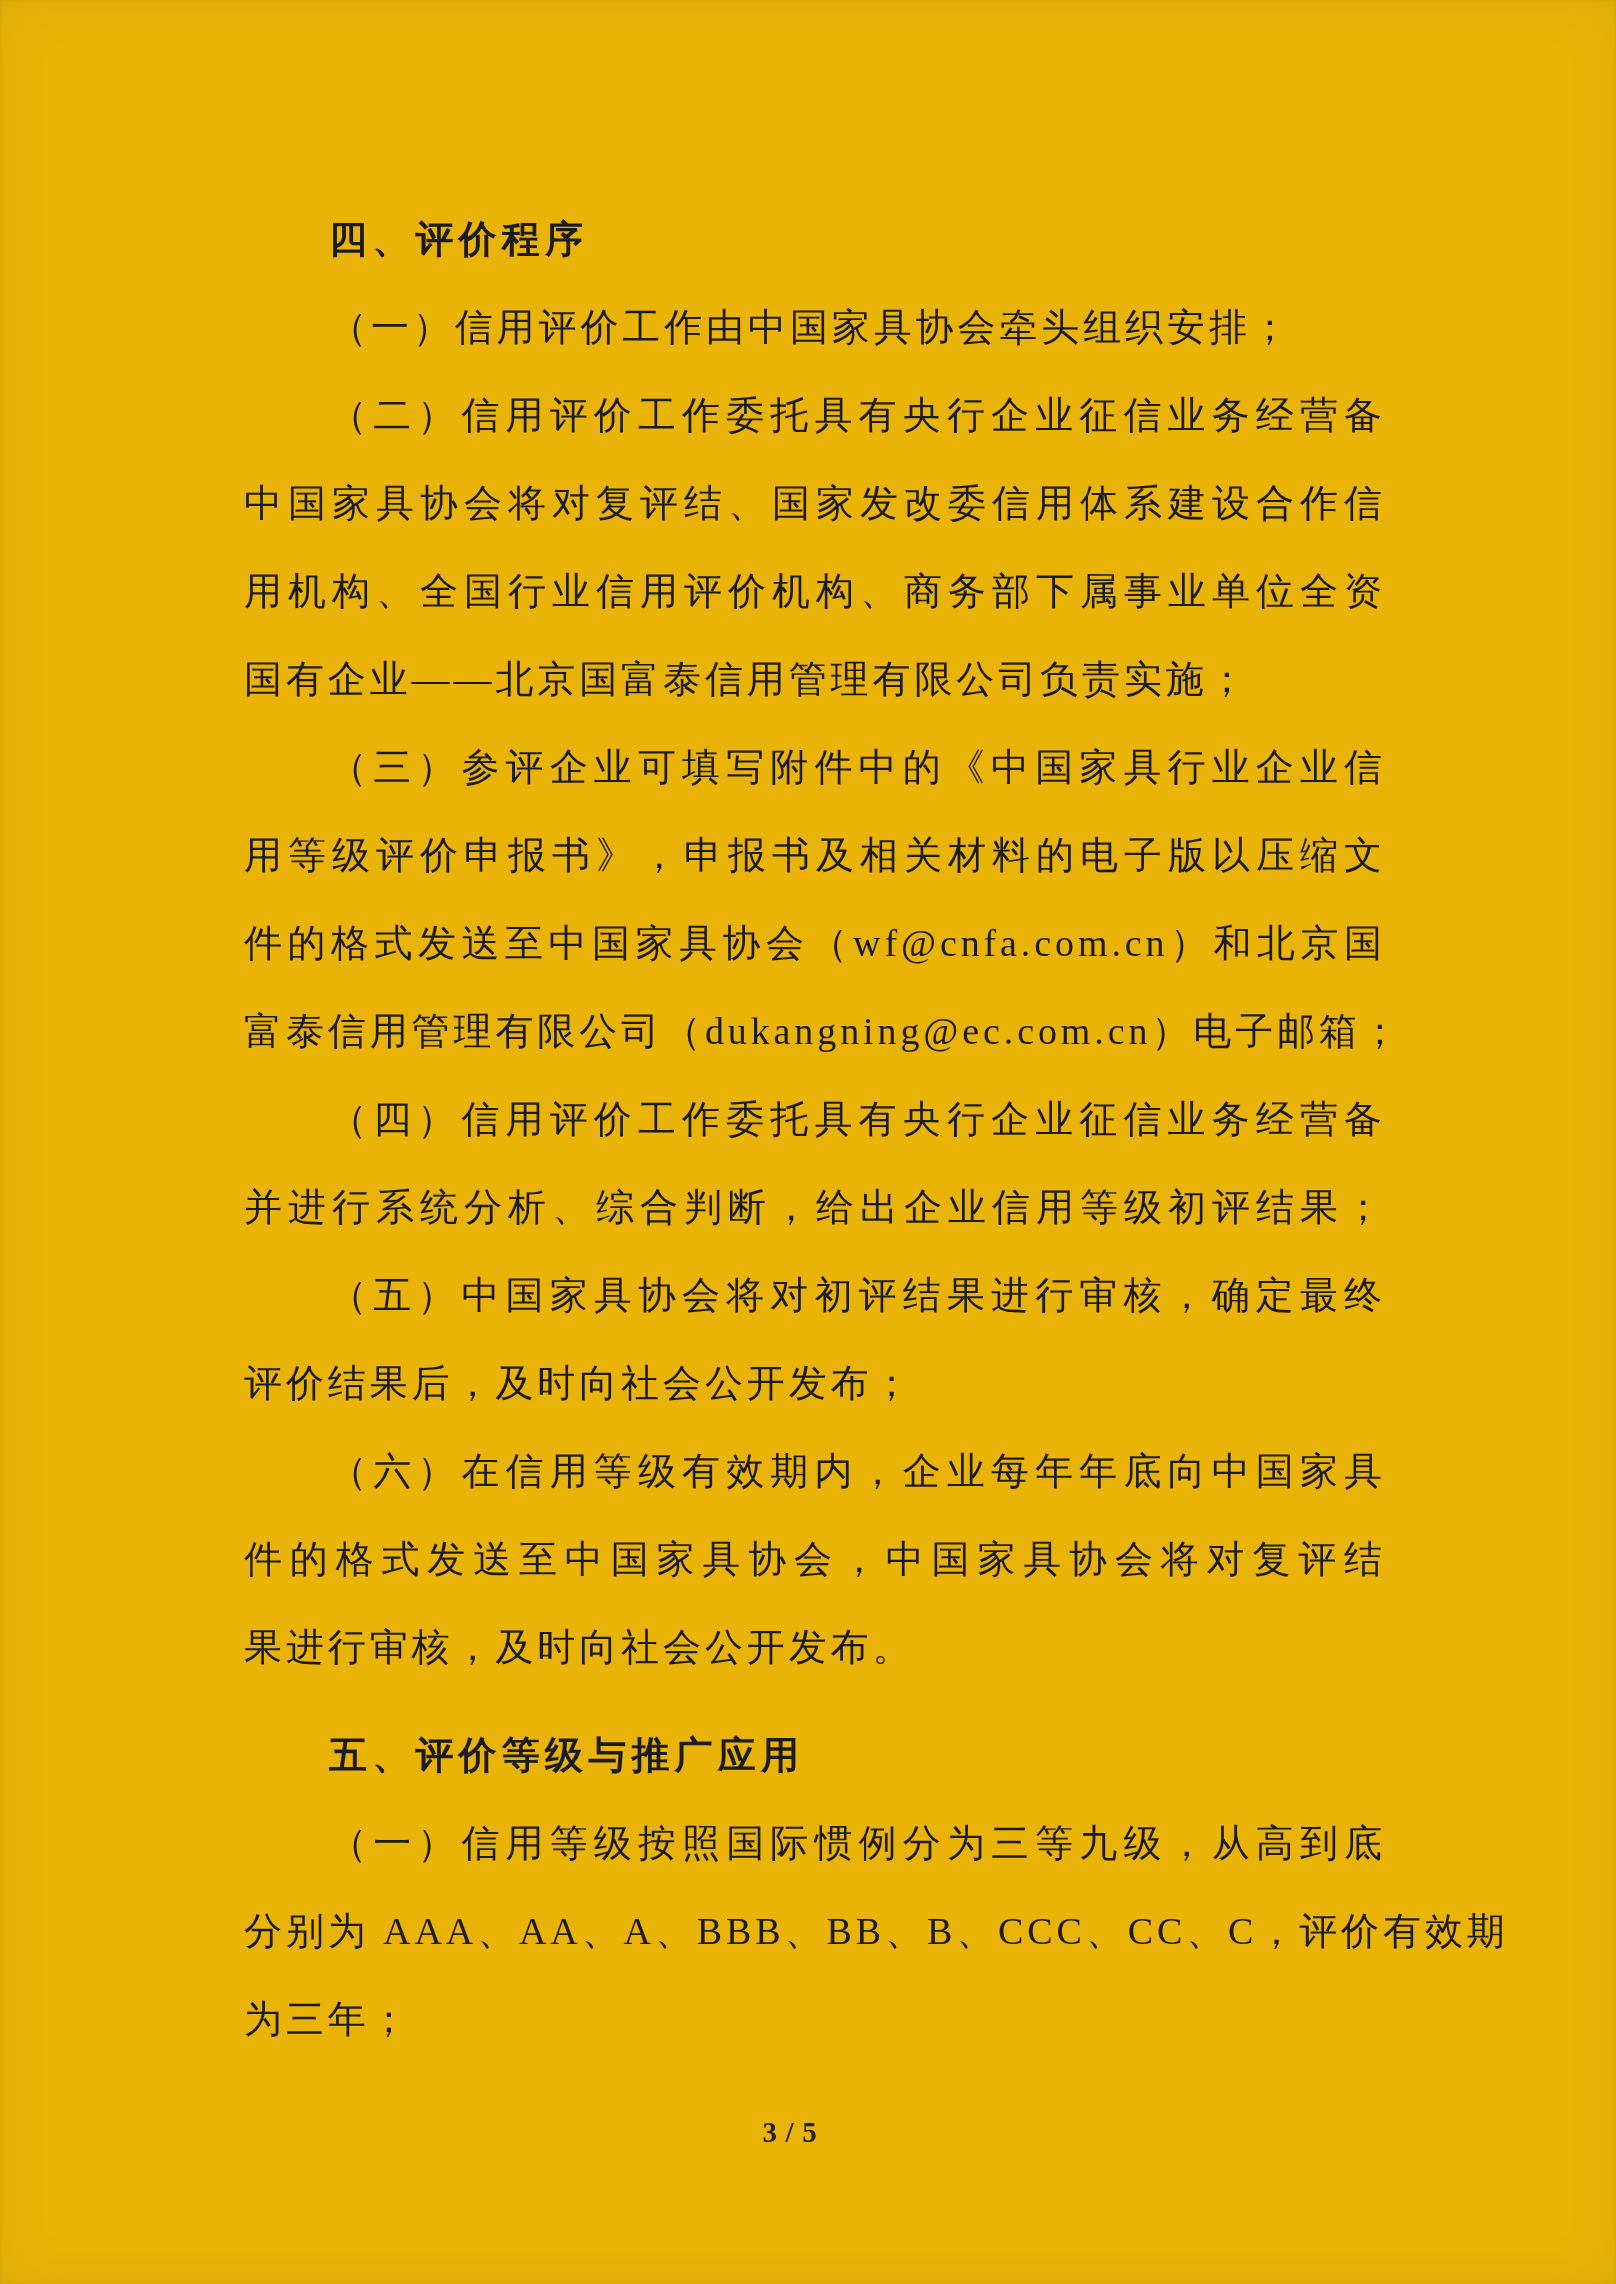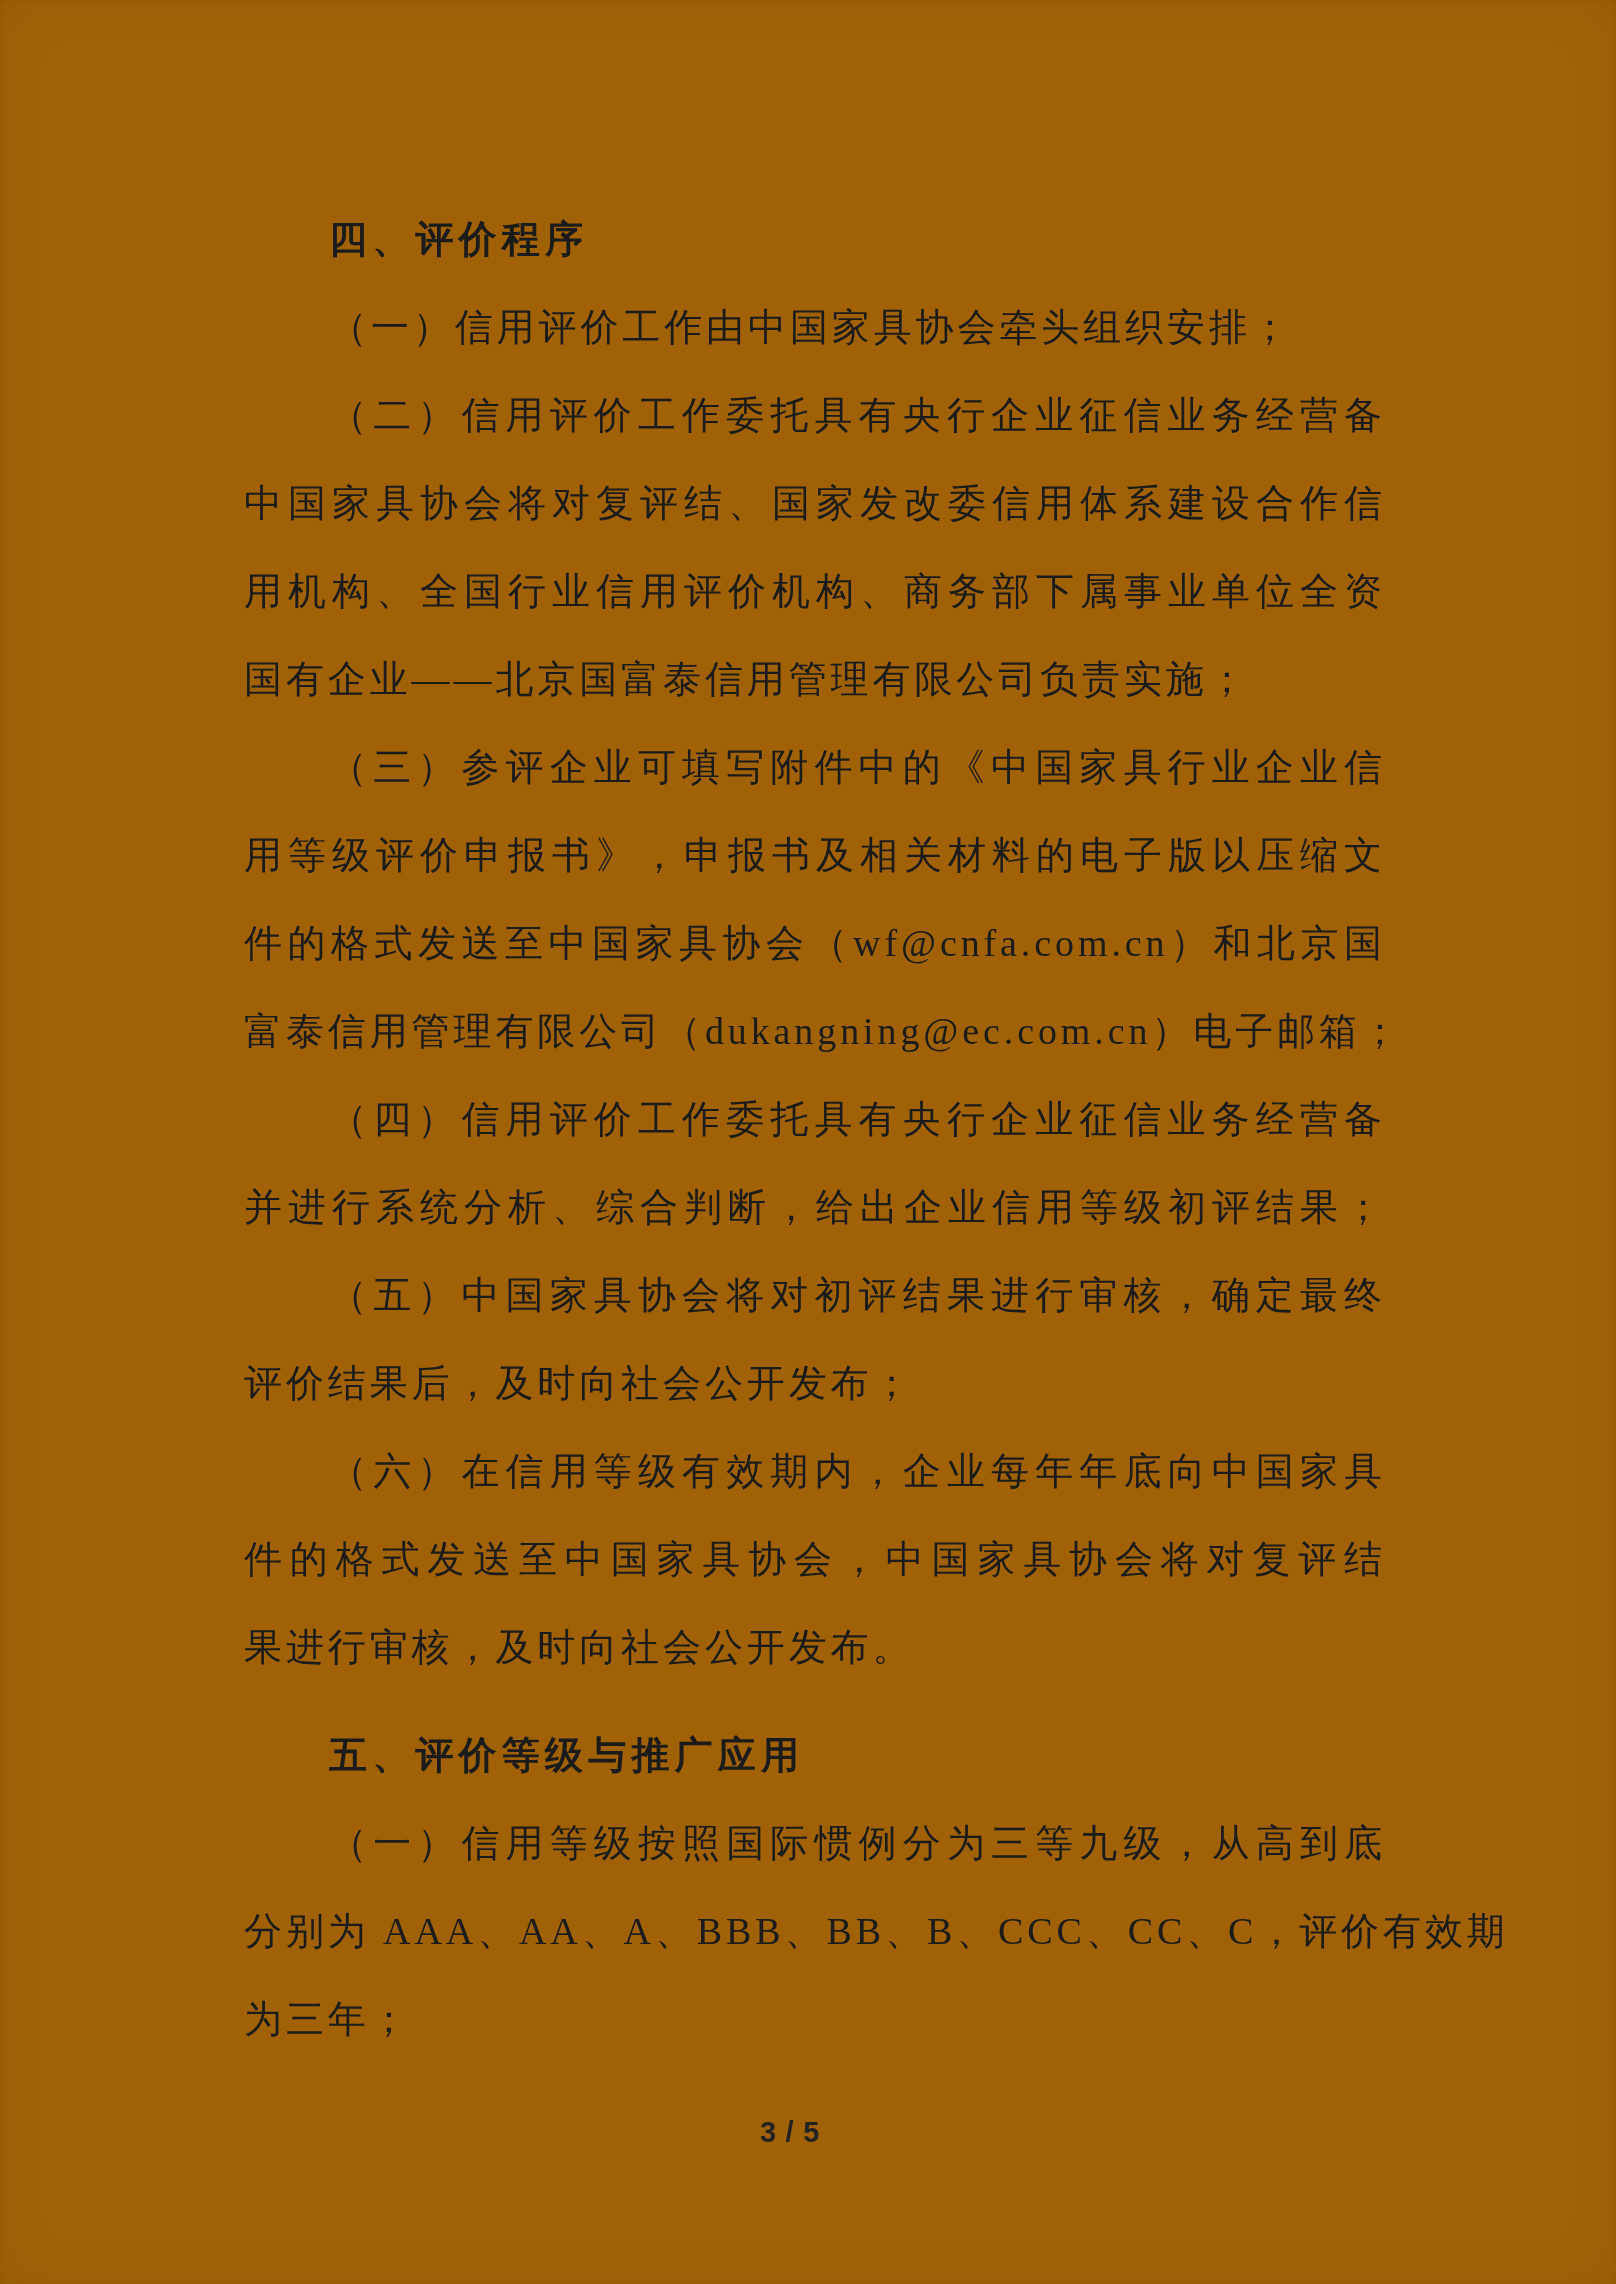--- a/index.html
+++ b/index.html
@@ -6,21 +6,21 @@
   body {
     width: 1616px;
     height: 2284px;
     background: #f4f4f2;
     font-family: "Liberation Serif", "DejaVu Serif", serif;
   }
   .page {
     position: relative;
     width: 1616px;
     height: 2284px;
-    background: #a16207;
+    background: #eab308;
     color: #1b1b1b;
     box-shadow: inset 0 0 59px rgba(0,0,0,0.055), inset 0 0 3.9px rgba(0,0,0,0.08);
     overflow: hidden;
     box-sizing: border-box;
   }
   .text-block {
     position: absolute;
     top: 0;
     left: 244px;
     width: 1142px;
@@ -49,21 +49,21 @@
   }
   .line.gap {
     margin-top: 19.5px;
   }
   .footer {
     position: absolute;
     top: 2117px;
     left: 0;
     right: 0;
     text-align: center;
-    font-family: Liberation Sans, sans-serif;
+    font-family: Liberation Serif, serif;
     font-weight: 700;
     font-size: 29px;
     line-height: 31px;
     color: #222222;
   }
   .footer-inner {
     display: inline-block;
     transform: translateX(-18px);
     letter-spacing: 0.7px;
   }

